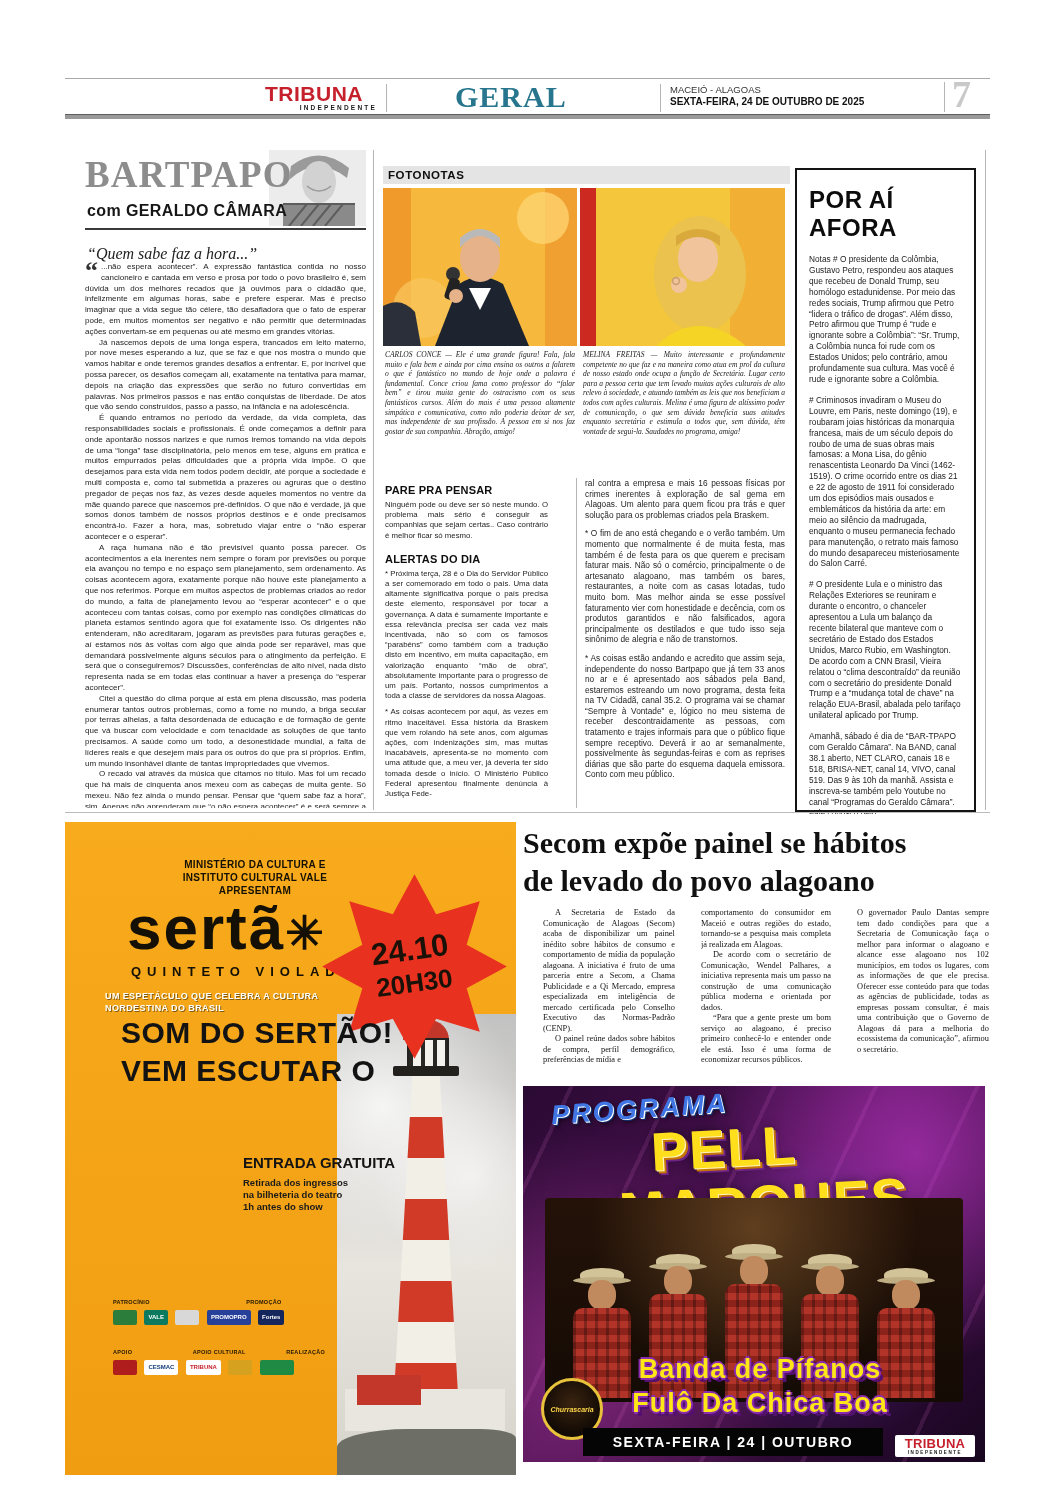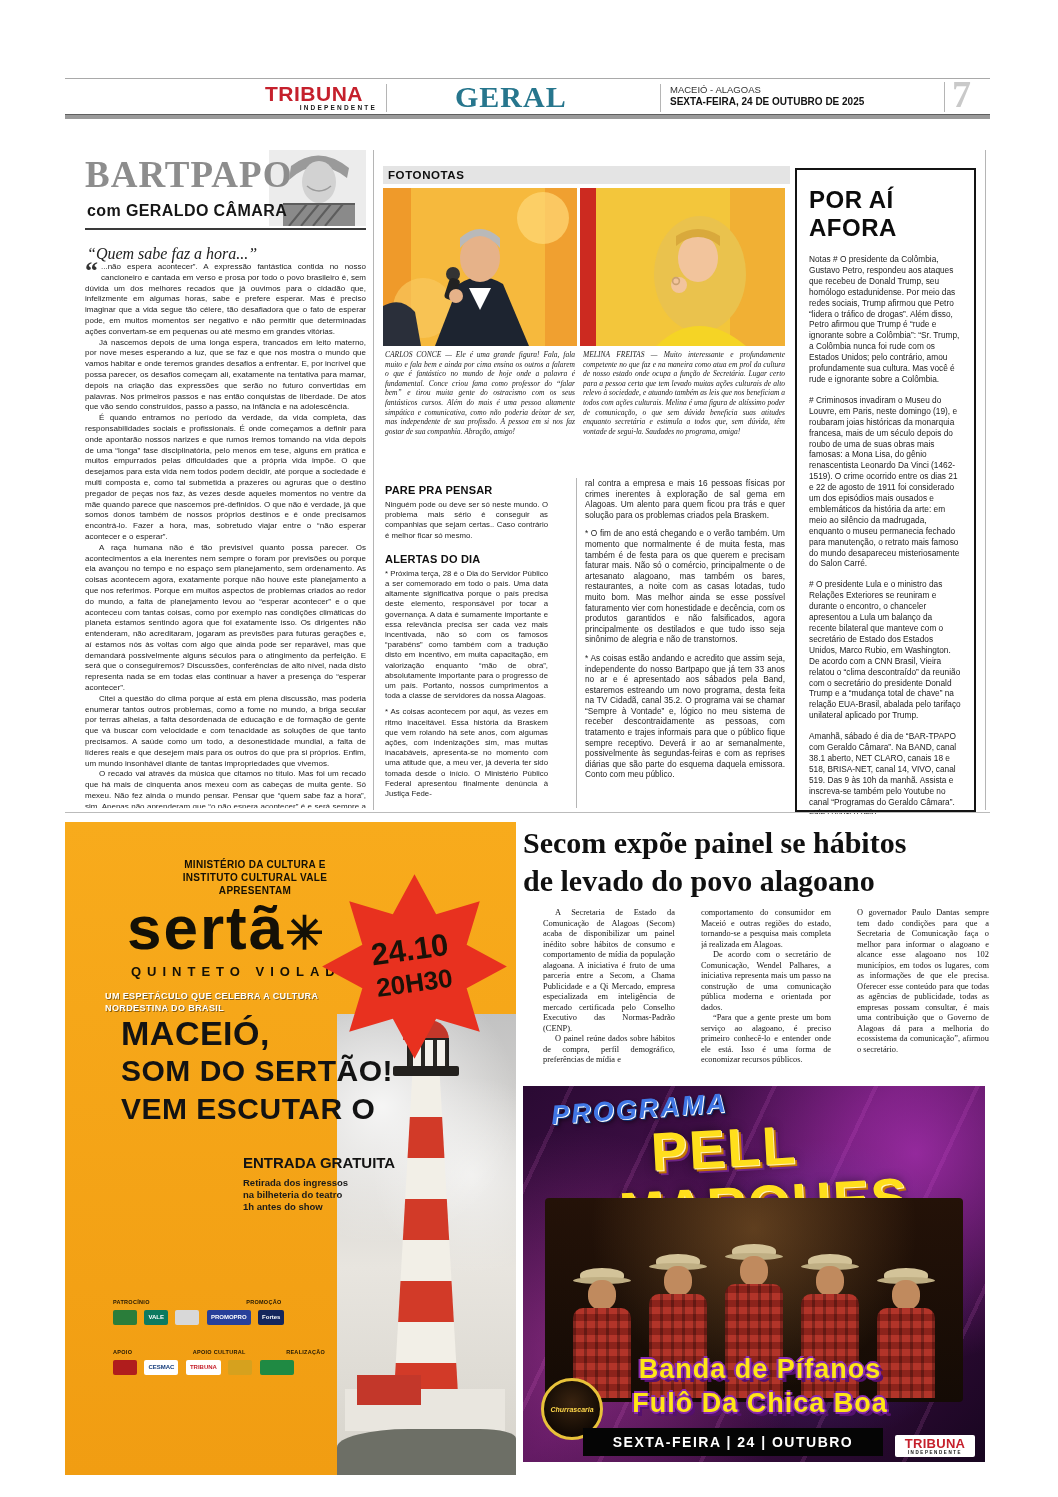--- a/index.html
+++ b/index.html
@@ -246,21 +246,20 @@
       <div class="lh-dome"></div>
       <div class="lh-fin"></div>
       <div class="lh-room"></div>
       <div class="lh-gallery"></div>
       <div class="lh-tower"></div>
       <div class="lh-base"></div>
       <div class="lh-rocks"></div>
     </div>
 
     <div class="abs" style="left:56px;top:192px;z-index:4;">
-      <div class="po-head" style="font-size:34px;">MACEIÓ,</div>
       <div class="po-head">SOM DO SERTÃO!</div>
       <div class="po-head">VEM ESCUTAR O</div>
     </div>
 
     <div class="abs" style="left:178px;top:332px;z-index:4;">
       <div class="po-lab" style="font-size:15px;">ENTRADA GRATUITA</div>
       <div class="po-xs" style="margin-top:6px;">
         <div>Retirada dos ingressos</div>
         <div>na bilheteria do teatro</div>
         <div>1h antes do show</div>

